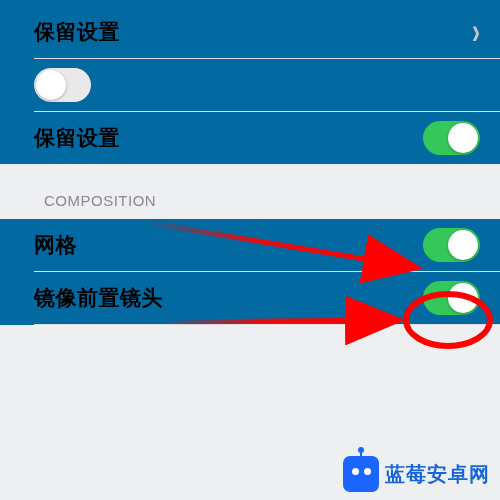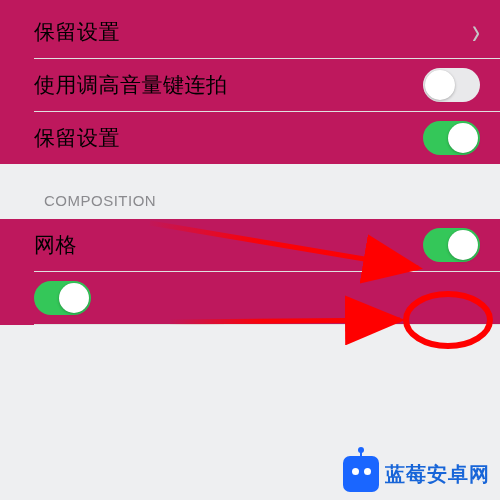--- a/index.html
+++ b/index.html
@@ -12,21 +12,22 @@
     overflow: hidden;
     position: relative;
   }
   .screen {
     width: 500px;
     height: 500px;
     background: #eeeff1;
     position: relative;
   }
   .group {
-    background: #be185d;
+    background: #0369a1;
+    font-weight: bold;
   }
   .group.first {
     margin-top: 0;
     padding-top: 6px;
   }
   .row {
     display: flex;
     align-items: center;
     height: 52px;
     padding: 0 20px 0 34px;
@@ -145,21 +146,20 @@
 
 <div class="screen">
 
   <div class="group first">
     <div class="row">
       <span class="label">保留设置</span>
       <span class="chevron">›</span>
     </div>
     <div class="sep"></div>
     <div class="row">
-      <span class="label">使用调高音量键连拍</span>
       <span id="t-g1-1" class="toggle off">
           <span class="knob"></span>
         </span>
     </div>
     <div class="sep"></div>
     <div class="row">
       <span class="label">保留设置</span>
       <span id="t-g1-2" class="toggle on">
           <span class="knob"></span>
         </span>
@@ -170,20 +170,21 @@
 
   <div class="group">
     <div class="row">
       <span class="label">网格</span>
       <span id="t-c-0" class="toggle on">
           <span class="knob"></span>
         </span>
     </div>
     <div class="sep"></div>
     <div class="row">
+      <span class="label">镜像前置镜头</span>
       <span id="t-c-1" class="toggle on">
           <span class="knob"></span>
         </span>
     </div>
     <div class="sep"></div>
   </div>
 
 
   <svg class="overlay" viewBox="0 0 500 500">
     <defs>

